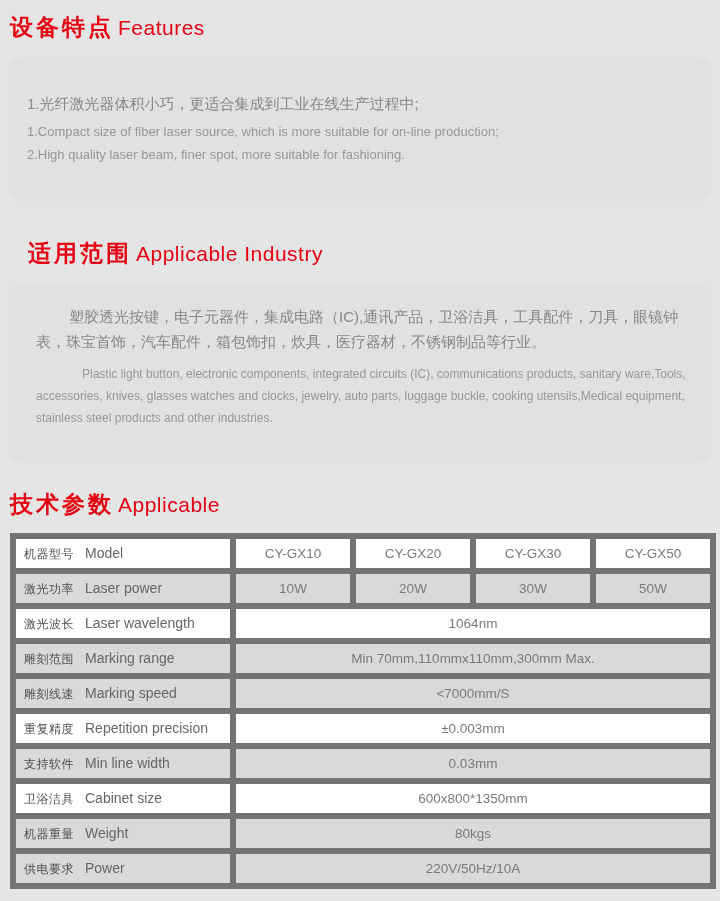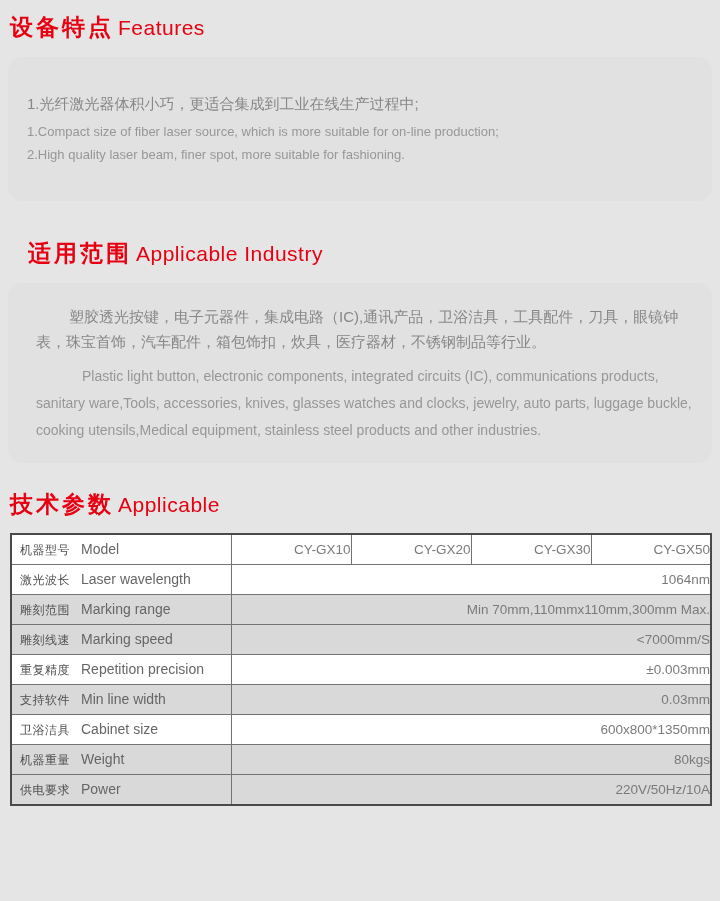--- a/index.html
+++ b/index.html
@@ -69,36 +69,36 @@
   }
   .box-industry .zh-para {
     margin: 0;
     font-size: 15px;
     line-height: 25px;
     color: #878787;
     text-indent: 2.2em;
   }
   .box-industry .en-para {
     margin: 9px 0 0 0;
-    font-size: 14px;
-    line-height: 27px;
+    font-size: 12px;
+    line-height: 22px;
     color: #979797;
     text-indent: 46px;
   }
 
   
   .param-table {
     margin: 13px 0 0 10px;
     width: 700px;
     border-collapse: collapse;
     table-layout: fixed;
     border: 2px solid #4a4a4a;
   }
   .param-table td {
-    border: 1px solid #737373;
+    border: 6px solid #737373;
     height: 29px;
     padding: 0;
     background: #ffffff;
     vertical-align: middle;
   }
   .param-table tr.alt td { background: #d9d9d9; }
   .label-cell {
     text-align: left;
     padding-left: 8px !important;
     white-space: nowrap;
@@ -108,21 +108,21 @@
     font-size: 12px;
     color: #4f4f4f;
     margin-right: 11px;
     letter-spacing: 0.5px;
   }
   .label-en {
     font-size: 14px;
     color: #666666;
   }
   .value-cell {
-    text-align: right;
+    text-align: center;
     font-size: 13.5px;
     color: #7a7a7a;
   }
 </style>
 </head>
 <body>
 
 <div class="page">
 
   <div class="section-heading heading-1">
@@ -161,20 +161,29 @@
     <tbody>
       <tr>
         <td class="label-cell">
           <span class="label-zh">机器型号</span><span class="label-en">Model</span>
         </td>
         <td class="value-cell">CY-GX10</td>
         <td class="value-cell">CY-GX20</td>
         <td class="value-cell">CY-GX30</td>
         <td class="value-cell">CY-GX50</td>
       </tr>
+      <tr class="alt">
+        <td class="label-cell">
+          <span class="label-zh">激光功率</span><span class="label-en">Laser power</span>
+        </td>
+        <td class="value-cell">10W</td>
+        <td class="value-cell">20W</td>
+        <td class="value-cell">30W</td>
+        <td class="value-cell">50W</td>
+      </tr>
       <tr>
         <td class="label-cell">
           <span class="label-zh">激光波长</span><span class="label-en">Laser wavelength</span>
         </td>
         <td class="value-cell" colspan="4">1064nm</td>
       </tr>
       <tr class="alt">
         <td class="label-cell">
           <span class="label-zh">雕刻范围</span><span class="label-en">Marking range</span>
         </td>

